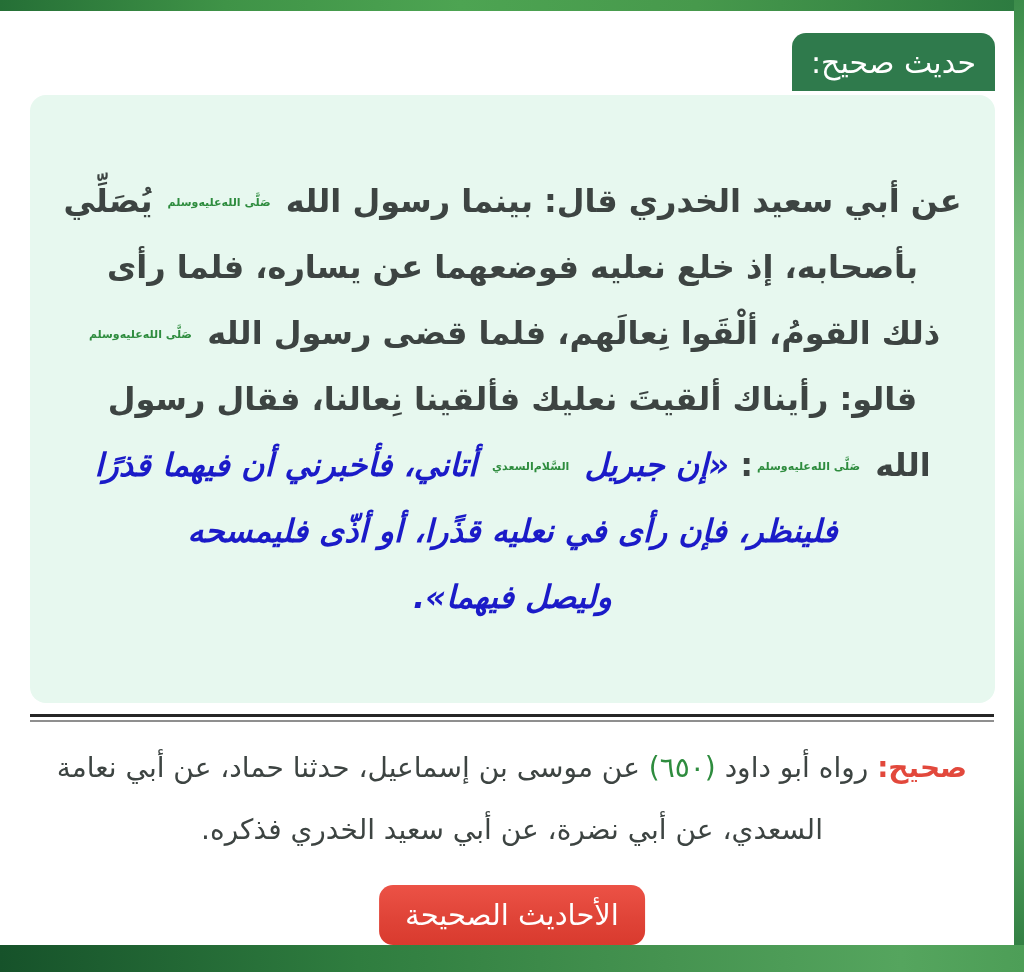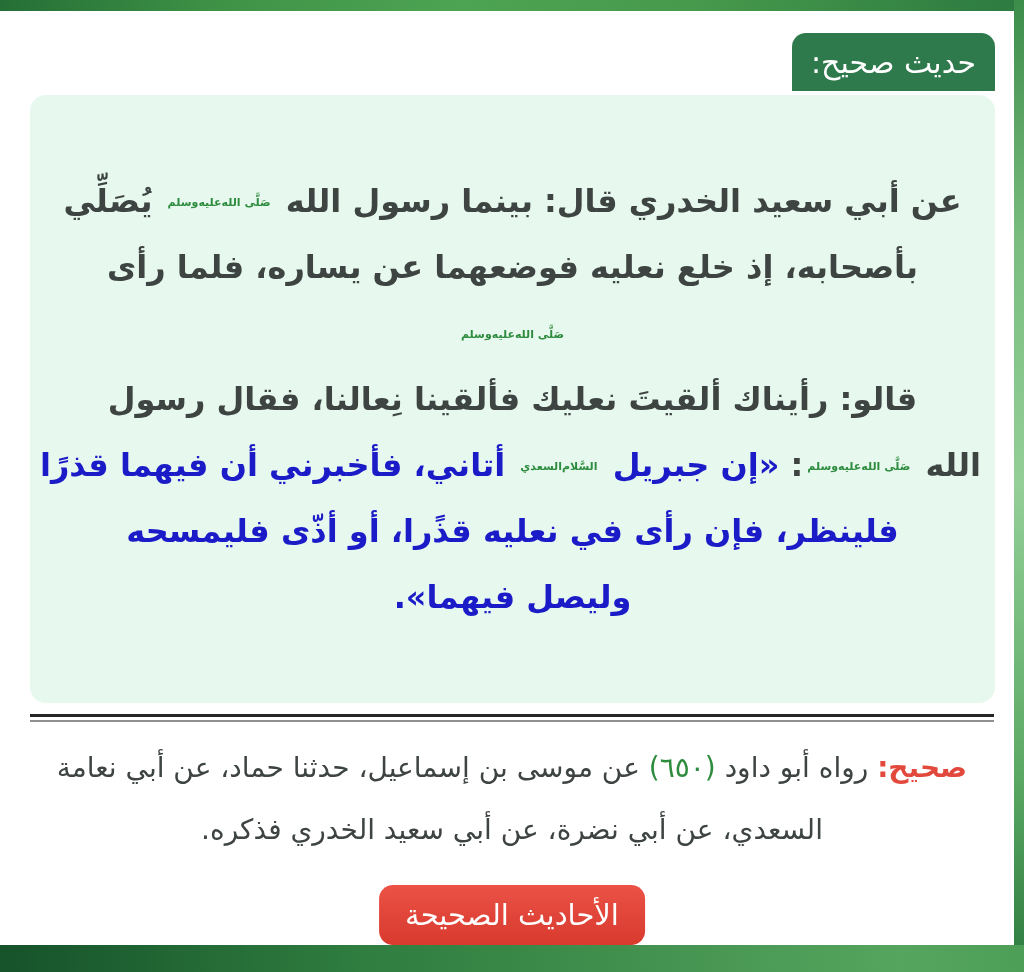--- a/index.html
+++ b/index.html
@@ -32,21 +32,21 @@
     position:absolute;top:95px;right:29px;width:965px;height:608px;
     background:var(--mint);border-radius:16px;overflow:hidden;
     display:flex;flex-direction:column;justify-content:center;
   }
   .hadith{
     text-align:center;font-size:32px;font-weight:700;color:var(--dark);
     line-height:66px;padding:0 14px;
   }
   .hline{white-space:nowrap;}
   .seg-dark{color:var(--dark);}
-  .seg-blue{color:var(--blue);}
+  .seg-blue{color:var(--blue);font-style:italic;}
   .seg-red{color:var(--red);font-weight:700;margin-top:44px;}
   .seg-green{color:var(--green);}
   .stack{
     display:inline-flex;flex-direction:row;align-items:center;
     color:var(--green);font-size:11px;font-weight:700;line-height:1.08;
     vertical-align:middle;margin:0 4px;white-space:nowrap;
   }
   
   .separator{
     position:absolute;top:714px;right:30px;width:964px;height:3px;
@@ -82,21 +82,21 @@
   </div>
 
   <div class="card">
     <div class="hadith">
         <div class="hline"><span class="seg-dark">عن أبي سعيد الخدري قال: بينما رسول الله </span><span class="stack">
             <span>صَلَّى الله</span>
             <span>عليه</span>
             <span>وسلم</span>
           </span><span class="seg-dark"> يُصَلِّي</span></div>
         <div class="hline"><span class="seg-dark">بأصحابه، إذ خلع نعليه فوضعهما عن يساره، فلما رأى</span></div>
-        <div class="hline"><span class="stack">
+        <div class="hline"><span class="seg-dark">ذلك القومُ، ألْقَوا نِعالَهم، فلما قضى رسول الله </span><span class="stack">
             <span>صَلَّى الله</span>
             <span>عليه</span>
             <span>وسلم</span>
           </span></div>
         <div class="hline"><span class="seg-dark">قالو: رأيناك ألقيتَ نعليك فألقينا نِعالنا، فقال رسول</span></div>
         <div class="hline"><span class="seg-dark">الله </span><span class="stack">
             <span>صَلَّى الله</span>
             <span>عليه</span>
             <span>وسلم</span>
           </span><span class="seg-dark">: </span><span class="seg-blue">«إن جبريل </span><span class="stack">

